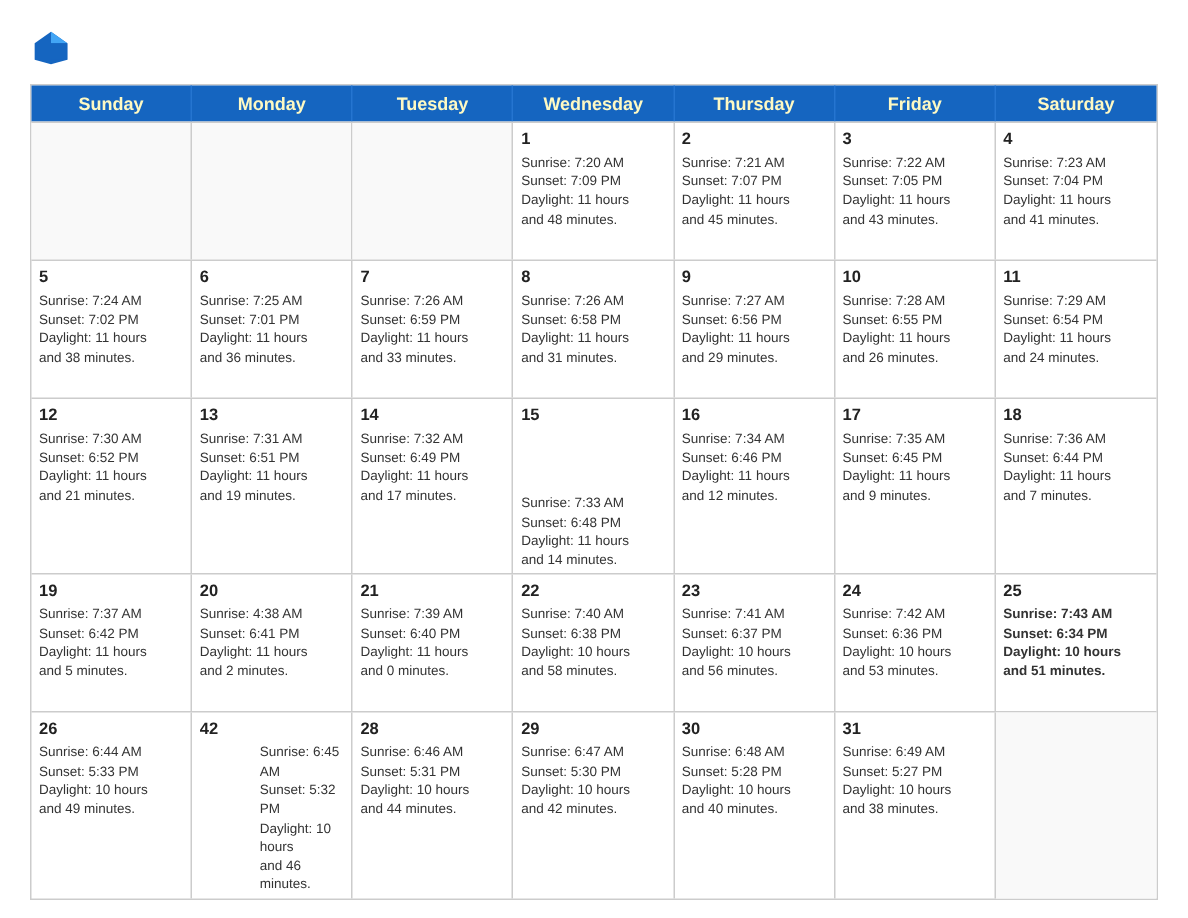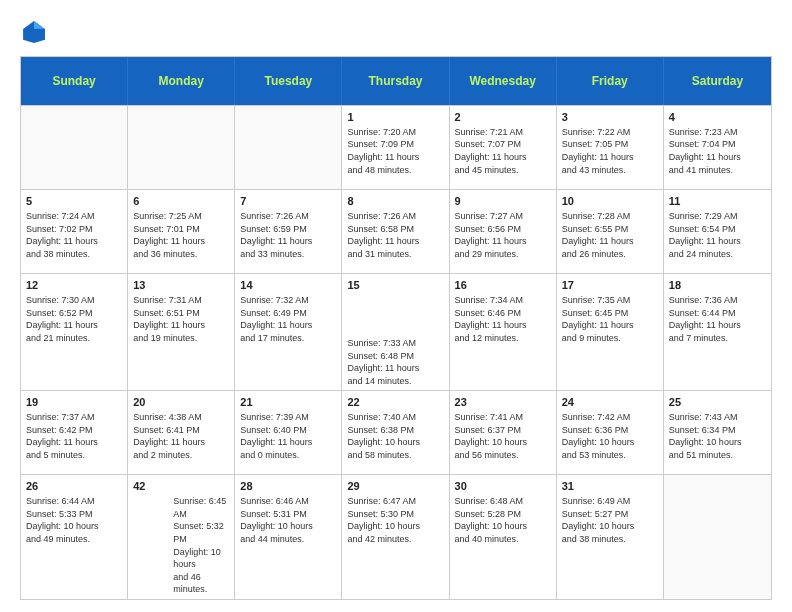--- a/index.html
+++ b/index.html
@@ -60,24 +60,24 @@
       display: flex;
       flex-direction: column;
       border: 1px solid #ccc;
     }
     .cal-header-row {
       display: grid;
       grid-template-columns: repeat(7, 1fr);
       background: #1565c0;
     }
     .cal-header-cell {
-      color: #bef264;
+      color: #fef9c3;
       font-size: 12px;
       font-weight: bold;
-      padding: 17px 6px;
+      padding: 5px 6px;
       text-align: center;
       border-right: 1px solid #2575d0;
     }
     .cal-header-cell:last-child { border-right: none; }
     .cal-body {
       flex: 1;
       display: flex;
       flex-direction: column;
     }
     .cal-row {
@@ -130,22 +130,22 @@
       <h1></h1>
       <h2></h2>
     </div>
   </div>
 
   <div class="calendar">
     <div class="cal-header-row">
     <div class="cal-header-cell">Sunday</div>
         <div class="cal-header-cell">Monday</div>
         <div class="cal-header-cell">Tuesday</div>
+        <div class="cal-header-cell">Wednesday</div>
         <div class="cal-header-cell">Thursday</div>
-        <div class="cal-header-cell">Wednesday</div>
         <div class="cal-header-cell">Friday</div>
         <div class="cal-header-cell">Saturday</div>
       </div>
     <div class="cal-body">
     <div class="cal-row">
           <div class="cal-cell empty"></div>
           <div class="cal-cell empty"></div>
           <div class="cal-cell empty"></div>
           <div class="cal-cell">
             <span class="day-num">1</span>
@@ -316,21 +316,21 @@
           </div>
           <div class="cal-cell">
             <span class="day-num">24</span>
             <div class="info" style="white-space: pre-line;">Sunrise: 7:42 AM
 Sunset: 6:36 PM
 Daylight: 10 hours
 and 53 minutes.</div>
           </div>
           <div class="cal-cell">
             <span class="day-num">25</span>
-            <div class="info" style="white-space: pre-line;">Sunrise: 7:43 AM
+            <div class="info" style="white-space: pre-line; font-weight: bold;">Sunrise: 7:43 AM
 Sunset: 6:34 PM
 Daylight: 10 hours
 and 51 minutes.</div>
           </div>
         </div>
         <div class="cal-row">
           <div class="cal-cell">
             <span class="day-num">26</span>
             <div class="info" style="white-space: pre-line;">Sunrise: 6:44 AM
 Sunset: 5:33 PM

